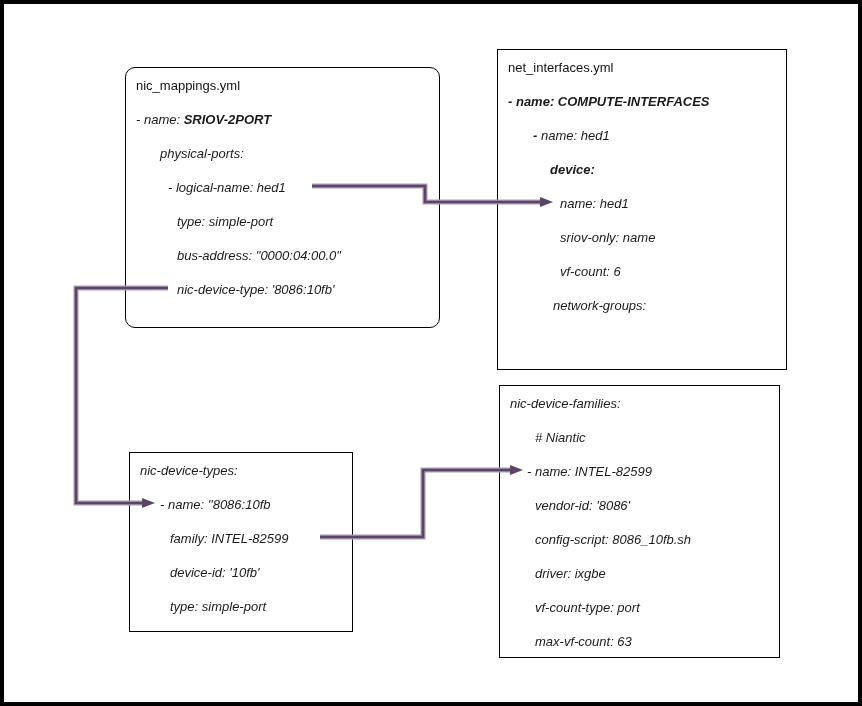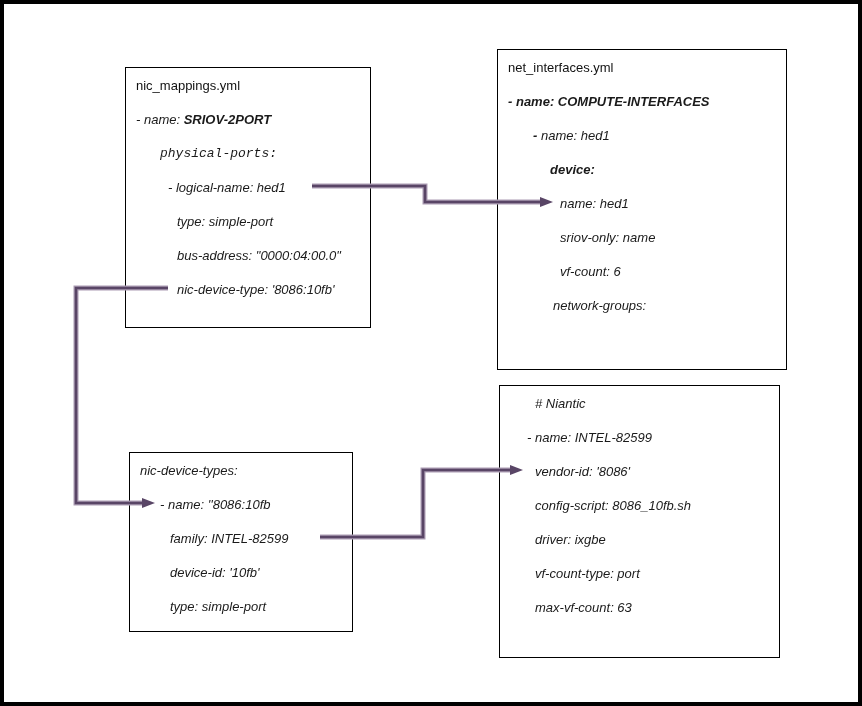--- a/index.html
+++ b/index.html
@@ -65,24 +65,24 @@
   }
   .conn-arrow {
     fill: #594566;
     stroke: none;
   }
 </style>
 </head>
 <body>
 
 <div class="frame">
-  <div class="yaml-box" style="left: 121px; top: 63px; width: 246px; height: 261px;">
+  <div class="yaml-box" style="left: 121px; top: 63px; width: 315px; height: 261px; border-radius: 10px;">
       <div class="yaml-line" style="padding-left: 10px;"><span class="seg-title">nic_mappings.yml</span></div>
       <div class="yaml-line" style="padding-left: 10px;"><span class="seg-plain">- name: </span><span class="seg-bold">SRIOV-2PORT</span></div>
-      <div class="yaml-line" style="padding-left: 34px; font-family: Liberation Mono, monospace;"><span class="seg-plain">physical-ports:</span></div>
+      <div class="yaml-line" style="padding-left: 34px;"><span class="seg-plain">physical-ports:</span></div>
       <div class="yaml-line" style="padding-left: 42px;"><span class="seg-plain">- logical-name: hed1</span></div>
       <div class="yaml-line" style="padding-left: 51px;"><span class="seg-plain">type: simple-port</span></div>
       <div class="yaml-line" style="padding-left: 51px;"><span class="seg-plain">bus-address: "0000:04:00.0"</span></div>
       <div class="yaml-line" style="padding-left: 51px;"><span class="seg-plain">nic-device-type: '8086:10fb'</span></div>
     </div>
   <div class="yaml-box" style="left: 493px; top: 45px; width: 290px; height: 321px;">
       <div class="yaml-line" style="padding-left: 10px;"><span class="seg-title">net_interfaces.yml</span></div>
       <div class="yaml-line" style="padding-left: 10px;"><span class="seg-bold">- name: COMPUTE-INTERFACES</span></div>
       <div class="yaml-line" style="padding-left: 35px;"><span class="seg-bold">- </span><span class="seg-plain">name: hed1</span></div>
       <div class="yaml-line" style="padding-left: 52px; font-weight: bold;"><span class="seg-plain">device:</span></div>
@@ -92,20 +92,21 @@
       <div class="yaml-line" style="padding-left: 55px;"><span class="seg-plain">network-groups:</span></div>
     </div>
   <div class="yaml-box" style="left: 125px; top: 448px; width: 224px; height: 180px;">
       <div class="yaml-line" style="padding-left: 10px;"><span class="seg-plain">nic-device-types:</span></div>
       <div class="yaml-line" style="padding-left: 30px;"><span class="seg-plain">- name: ''8086:10fb</span></div>
       <div class="yaml-line" style="padding-left: 40px;"><span class="seg-plain">family: INTEL-82599</span></div>
       <div class="yaml-line" style="padding-left: 40px;"><span class="seg-plain">device-id: '10fb'</span></div>
       <div class="yaml-line" style="padding-left: 40px;"><span class="seg-plain">type: simple-port</span></div>
     </div>
   <div class="yaml-box" style="left: 495px; top: 381px; width: 281px; height: 273px;">
+      <div class="yaml-line" style="padding-left: 10px;"><span class="seg-plain">nic-device-families:</span></div>
       <div class="yaml-line" style="padding-left: 35px; align-items: center;"><span class="seg-plain"># Niantic</span></div>
       <div class="yaml-line" style="padding-left: 27px;"><span class="seg-plain">- name: INTEL-82599</span></div>
       <div class="yaml-line" style="padding-left: 35px;"><span class="seg-plain">vendor-id: '8086'</span></div>
       <div class="yaml-line" style="padding-left: 35px;"><span class="seg-plain">config-script: 8086_10fb.sh</span></div>
       <div class="yaml-line" style="padding-left: 35px;"><span class="seg-plain">driver: ixgbe</span></div>
       <div class="yaml-line" style="padding-left: 35px;"><span class="seg-plain">vf-count-type: port</span></div>
       <div class="yaml-line" style="padding-left: 35px;"><span class="seg-plain">max-vf-count: 63</span></div>
     </div>
   <svg class="connectors" viewBox="0 0 862 706" xmlns="http://www.w3.org/2000/svg">
       <polyline points="308,182 421,182 421,198 537,198" class="conn-edge"></polyline>

